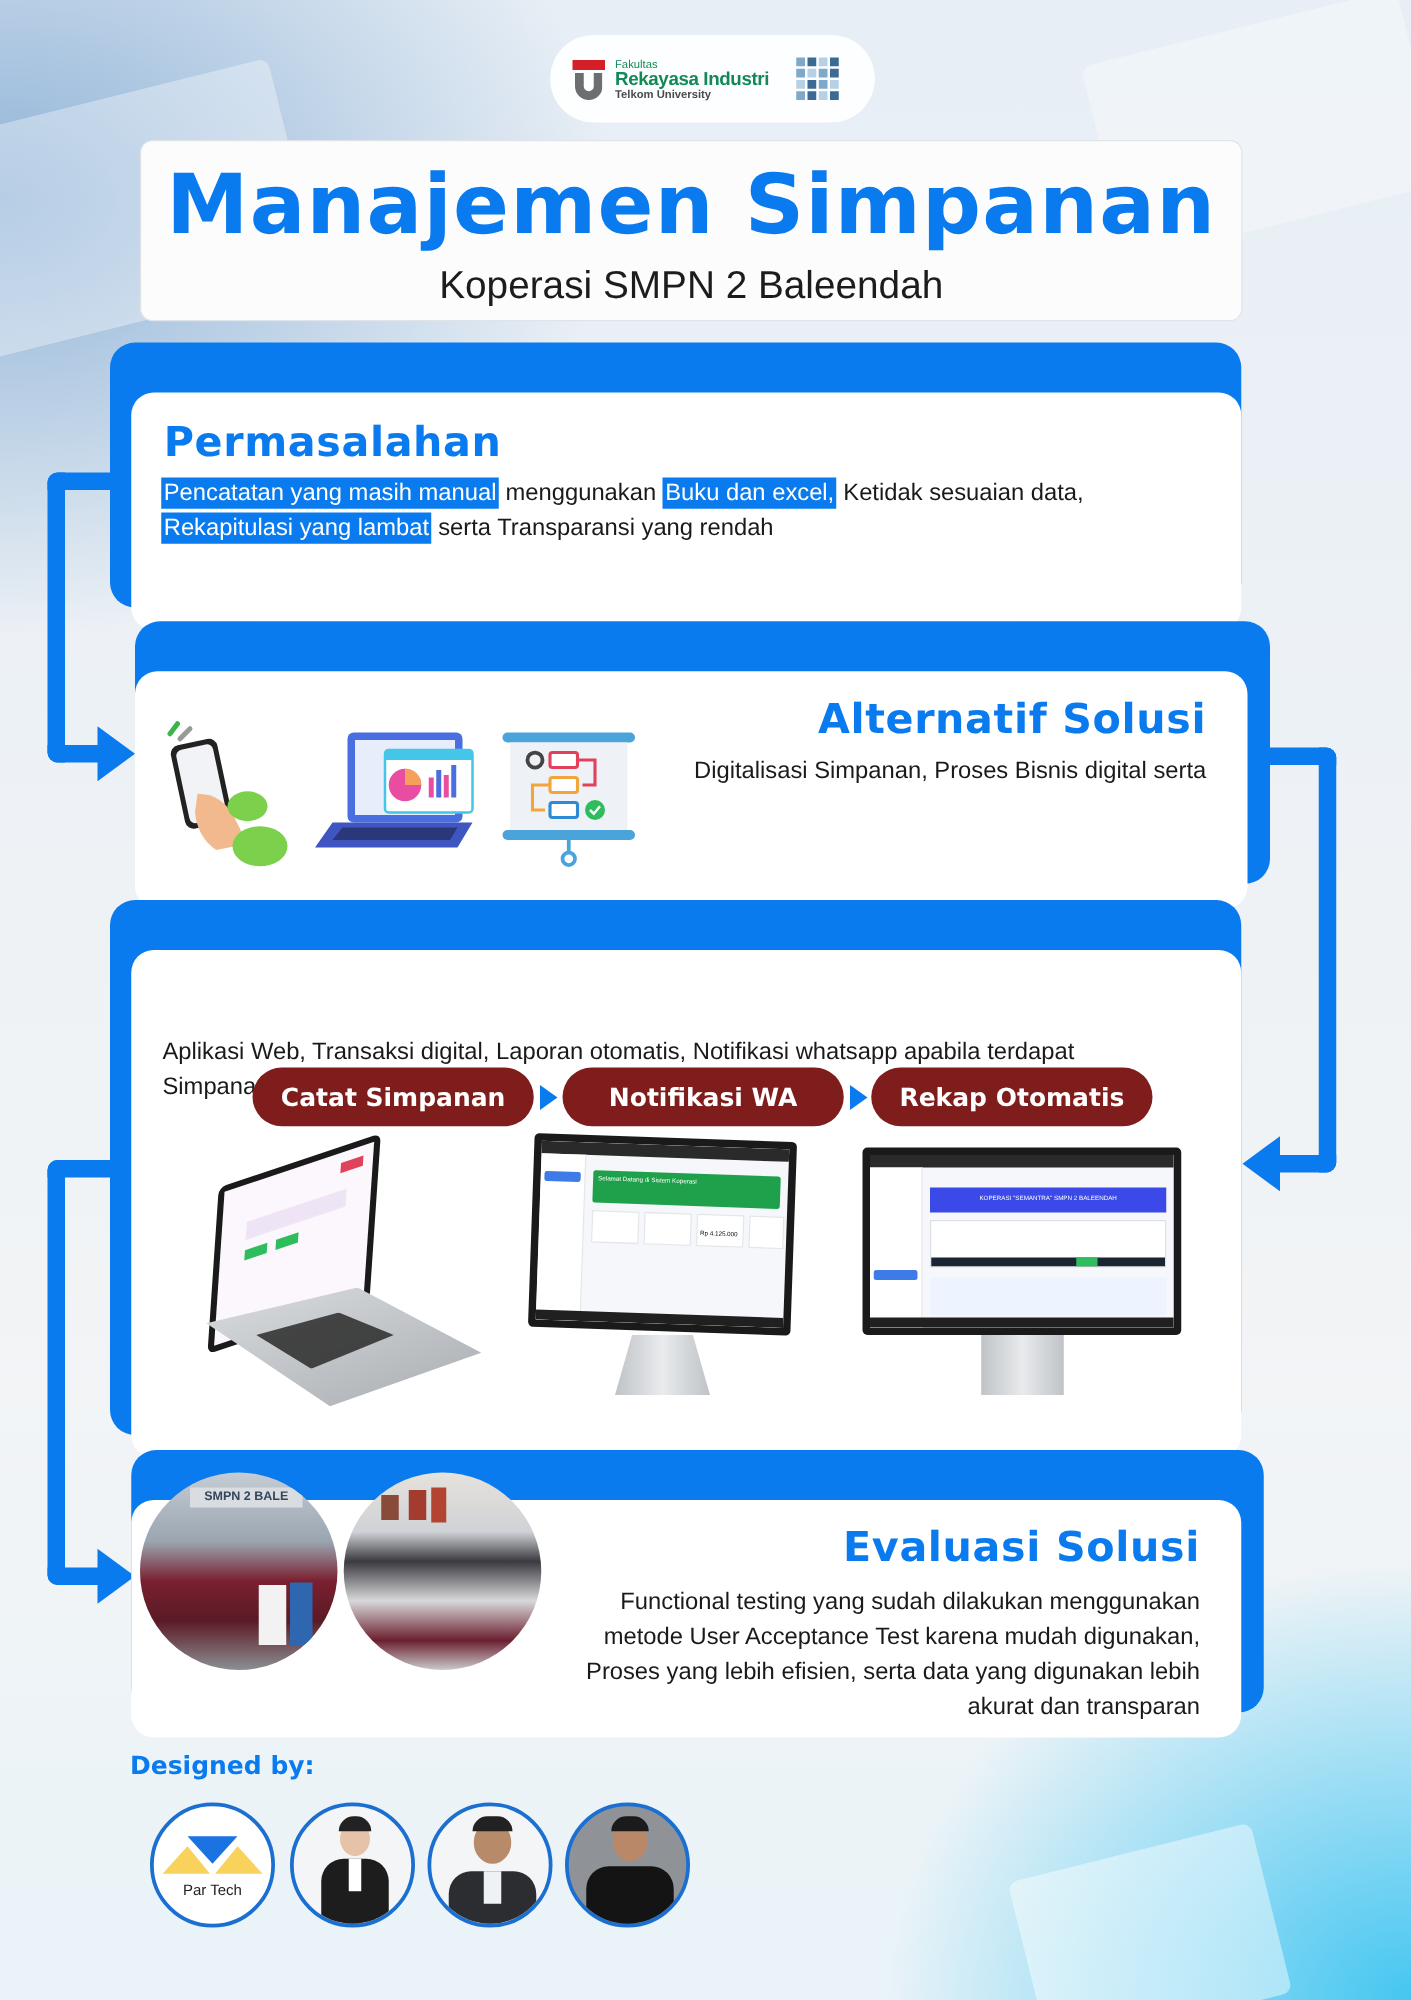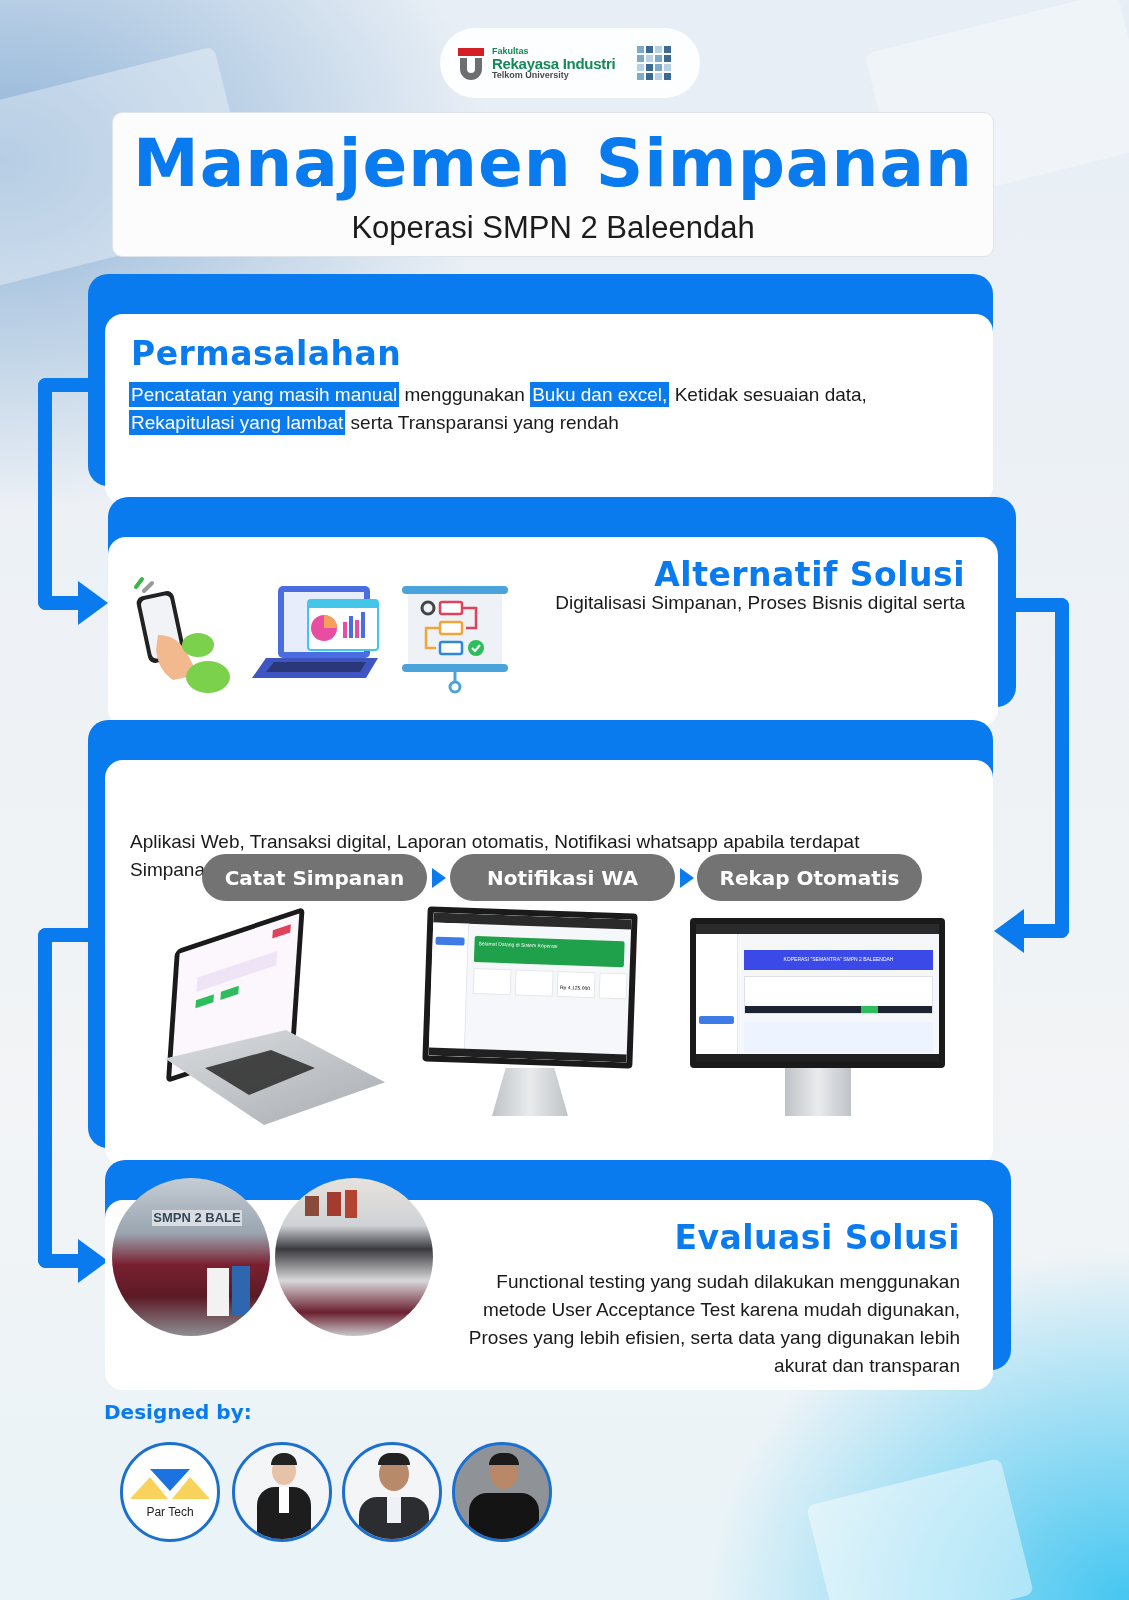--- a/index.html
+++ b/index.html
@@ -17,21 +17,21 @@
   
   .logo-pill {
     position: absolute; left: 440px; top: 28px; width: 260px; height: 70px;
     background: rgba(255,255,255,0.92); border-radius: 35px;
     display: flex; align-items: center; padding-left: 18px; gap: 8px;
   }
   .tel-logo { width: 26px; height: 34px; position: relative; }
   .tel-logo .red { position: absolute; top: 2px; left: 0; width: 26px; height: 8px; background: #d51f26; }
   .tel-logo .grey { position: absolute; top: 12px; left: 2px; width: 22px; height: 22px; border: 7px solid #6d6e70; border-top: none; border-radius: 0 0 11px 11px; }
   .fri-text { line-height: 1; }
-  .fri-text .l1 { font-size: 9px; color: #138a55; font-weight: bold; }
+  .fri-text .l1 { font-size: 9px; color: #138a55; font-weight: normal; }
   .fri-text .l2 { font-size: 15px; color: #138a55; font-weight: bold; letter-spacing: -0.3px; }
   .fri-text .l3 { font-size: 9px; color: #4a4a4a; font-weight: bold; }
   .si-logo { width: 36px; height: 44px; margin-left: 14px; display: grid; grid-template-columns: repeat(4, 7px); gap: 2px; align-content: center; }
   .si-logo span { width: 7px; height: 7px; background: #7fa9c9; }
   .si-logo span:nth-child(2n) { background: #3b6a95; }
   .si-logo span:nth-child(3n) { background: #b8d0e3; }
 
   
   .title-card {
     position: absolute; left: 112px; top: 112px; width: 882px; height: 145px;
@@ -47,21 +47,21 @@
   .card-title { position: absolute; font-size: 33px; font-weight: 900; color: #0a7bef; font-family: "DejaVu Sans", sans-serif; letter-spacing: 0.5px; }
   .card-text { position: absolute; font-size: 19px; color: #1a1a1a; line-height: 28px; }
   .hl { background: #0a7bef; color: #ffffff; padding: 2px 2px; }
 
   
   .line { position: absolute; background: #0a7bef; }
   .arrow-r { position: absolute; width: 0; height: 0; border-top: 22px solid transparent; border-bottom: 22px solid transparent; border-left: 30px solid #0a7bef; }
   .arrow-l { position: absolute; width: 0; height: 0; border-top: 22px solid transparent; border-bottom: 22px solid transparent; border-right: 30px solid #0a7bef; }
 
   
-  .pill { position: absolute; top: 854px; height: 47px; background: #737373; color: #fff; border-radius: 24px; font-size: 20px; font-weight: bold; display: flex; align-items: center; justify-content: center; font-family: "DejaVu Sans", sans-serif; }
+  .pill { position: absolute; top: 854px; height: 47px; background: #7f1d1d; color: #fff; border-radius: 24px; font-size: 20px; font-weight: bold; display: flex; align-items: center; justify-content: center; font-family: "DejaVu Sans", sans-serif; }
   .pill-conn { position: absolute; top: 868px; width: 0; height: 0; border-top: 10px solid transparent; border-bottom: 10px solid transparent; border-left: 14px solid #0a7bef; }
 
   
   .ill { position: absolute; }
   .screen { position: absolute; background: #1a1a1a; border-radius: 4px; padding: 6px; }
   .scr-in { width: 100%; height: 100%; background: #f5f7fa; position: relative; overflow: hidden; }
   .stand { position: absolute; background: linear-gradient(90deg,#bfc3c7,#e9ebed,#bfc3c7); }
 
   
   .photo { position: absolute; border-radius: 50%; overflow: hidden; }
@@ -170,21 +170,21 @@
     <path d="M64 26 L78 26 L78 46 L68 46" stroke="#e0415b" stroke-width="2.5" fill="none"></path>
     <rect x="42" y="40" width="22" height="12" rx="2" fill="#fff" stroke="#f2a63a" stroke-width="2.5"></rect>
     <path d="M42 46 L28 46 L28 66 L38 66" stroke="#f2a63a" stroke-width="2.5" fill="none"></path>
     <rect x="42" y="60" width="22" height="12" rx="2" fill="#fff" stroke="#2e8ad6" stroke-width="2.5"></rect>
     <circle cx="78" cy="66" r="8" fill="#2ebd5c"></circle>
     <path d="M74 66 L77 69 L82 63" stroke="#fff" stroke-width="2" fill="none"></path>
     <line x1="57" y1="90" x2="57" y2="100" stroke="#4ba3dc" stroke-width="3"></line>
     <circle cx="57" cy="105" r="5" fill="none" stroke="#4ba3dc" stroke-width="3"></circle>
   </svg>
   <div class="card-title" style="right:33px;top:18px;">Alternatif Solusi</div>
-  <div class="card-text" style="right:33px;top:52px;text-align:right;width:480px;">
+  <div class="card-text" style="right:33px;top:66px;text-align:right;width:480px;">
     <div>Digitalisasi Simpanan, Proses Bisnis digital serta</div>
   </div>
 </div>
 
 <div class="card-wrap" style="left:88px;top:720px;width:905px;height:428px;"></div>
 <div class="card" style="left:105px;top:720px;width:888px;height:406px;">
   <div class="card-text" style="left:25px;top:68px;width:840px;">
     <div>Aplikasi Web, Transaksi digital, Laporan otomatis, Notifikasi whatsapp apabila terdapat</div>
     <div>Simpanan yang dilakukan</div>
   </div>
@@ -246,21 +246,21 @@
 <div class="card" style="left:105px;top:1160px;width:888px;height:190px;">
   <div class="card-title" style="right:33px;top:18px;">Evaluasi Solusi</div>
   <div class="card-text" style="right:33px;top:68px;text-align:right;width:580px;">
     <div>Functional testing yang sudah dilakukan menggunakan</div>
     <div>metode User Acceptance Test karena mudah digunakan,</div>
     <div>Proses yang lebih efisien, serta data yang digunakan lebih</div>
     <div>akurat dan transparan</div>
   </div>
 </div>
 <div class="photo" style="left:112px;top:1178px;width:158px;height:158px;background:linear-gradient(180deg,#c5ccd4 0%,#9aa5b0 35%,#7a2030 55%,#5a1a25 75%,#8c8f93 100%);">
-  <div style="position:absolute;left:40px;top:12px;width:90px;height:16px;background:#d9dde2;color:#33465a;font-size:13px;font-weight:bold;text-align:center;line-height:16px;margin-top:20px;">SMPN 2 BALE</div>
+  <div style="position:absolute;left:40px;top:12px;width:90px;height:16px;background:#d9dde2;color:#33465a;font-size:10px;font-weight:bold;text-align:center;line-height:16px;">SMPN 2 BALE</div>
   <div style="position:absolute;left:95px;top:90px;width:22px;height:48px;background:#f2f2f2;"></div>
   <div style="position:absolute;left:120px;top:88px;width:18px;height:50px;background:#2e66b0;"></div>
 </div>
 <div class="photo" style="left:275px;top:1178px;width:158px;height:158px;background:linear-gradient(180deg,#e6e2dc 0%,#cfd2d6 30%,#3a3a3f 45%,#d8d8da 65%,#6b2030 85%,#c9c9cb 100%);">
   <div style="position:absolute;left:30px;top:18px;width:14px;height:20px;background:#8a4a3a;"></div>
   <div style="position:absolute;left:52px;top:14px;width:14px;height:24px;background:#a33b2e;"></div>
   <div style="position:absolute;left:70px;top:12px;width:12px;height:28px;background:#b34431;"></div>
 </div>
 
 <div class="designed">Designed by:</div>

